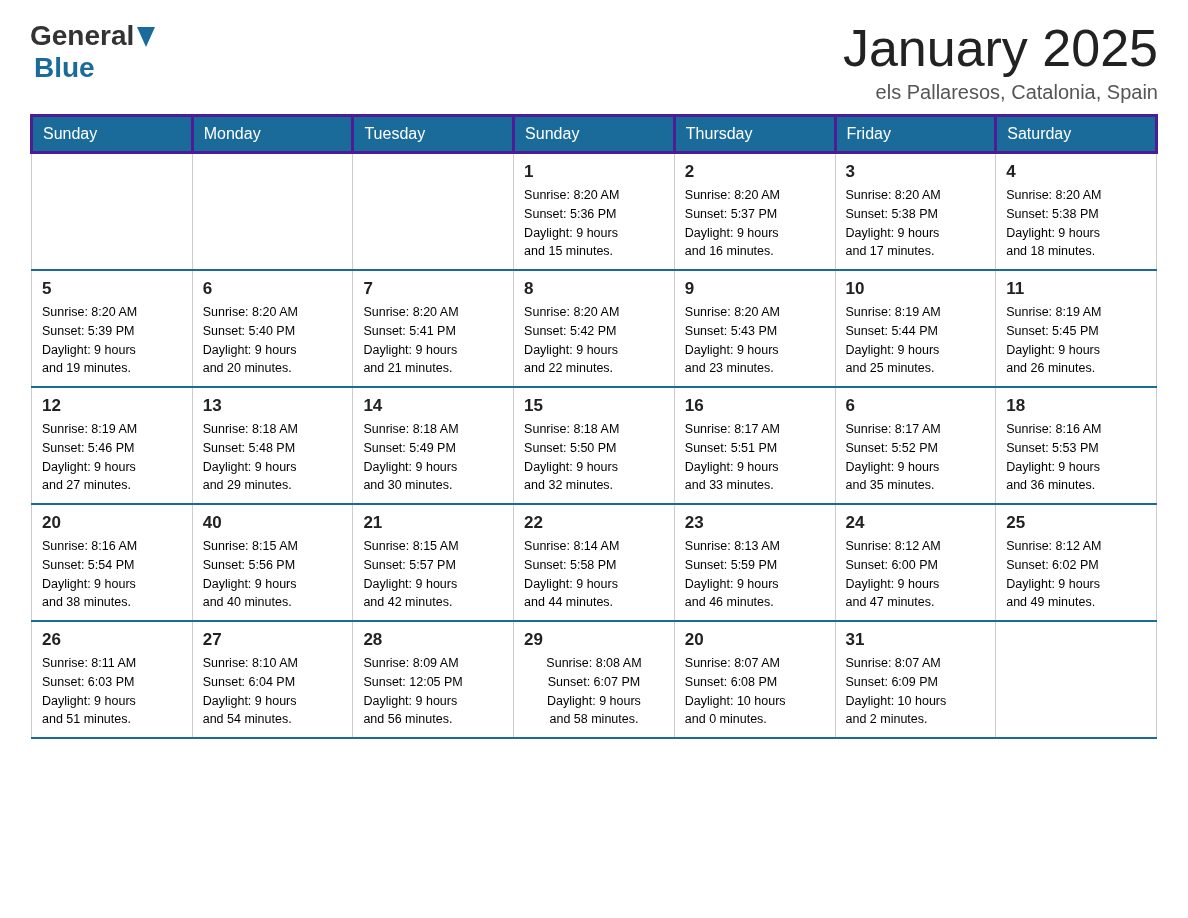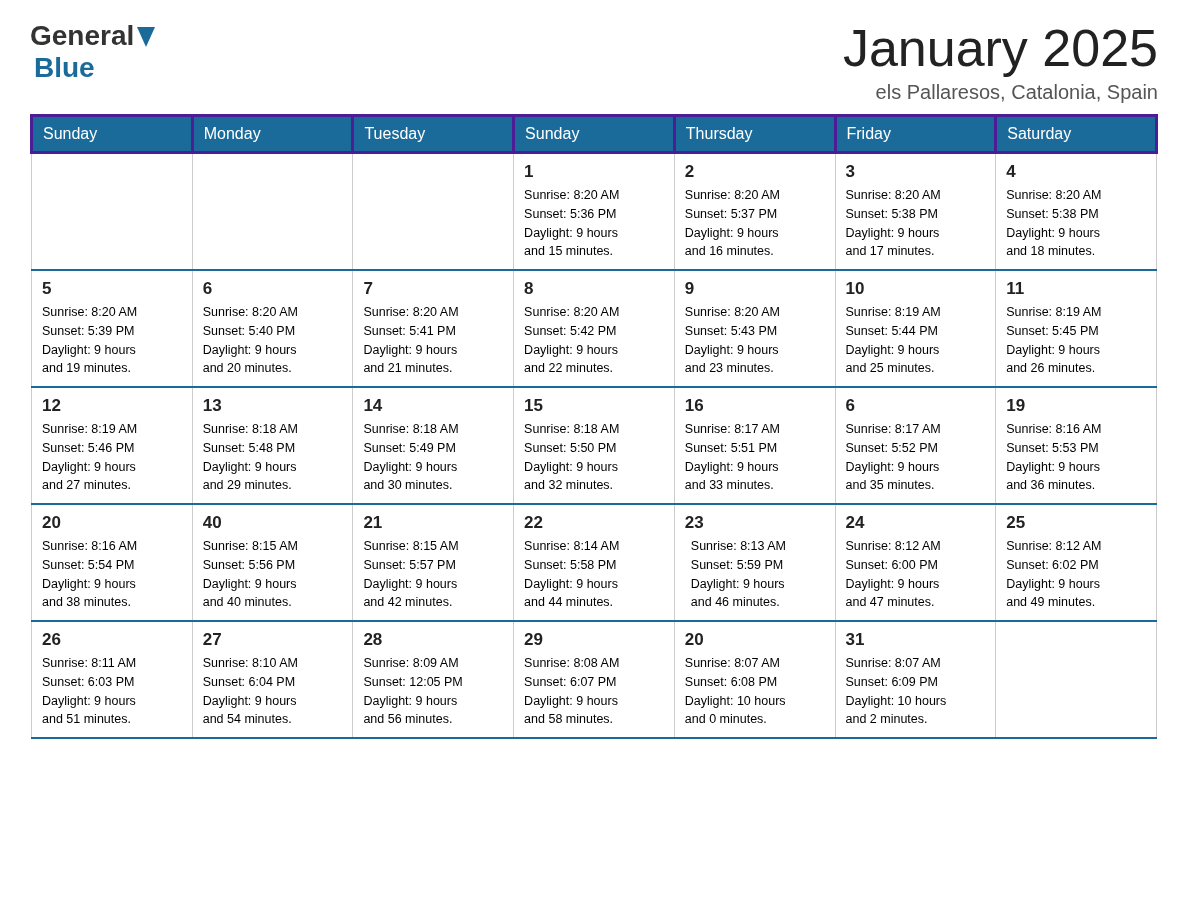--- a/index.html
+++ b/index.html
@@ -245,21 +245,21 @@
 and 33 minutes.</div>
         </td>
         <td>
           <span class="day-number">6</span>
           <div class="day-info" style="white-space: pre-line;">Sunrise: 8:17 AM
 Sunset: 5:52 PM
 Daylight: 9 hours
 and 35 minutes.</div>
         </td>
         <td>
-          <span class="day-number">19</span>
+          <span class="day-number">18</span>
           <div class="day-info" style="white-space: pre-line;">Sunrise: 8:16 AM
 Sunset: 5:53 PM
 Daylight: 9 hours
 and 36 minutes.</div>
         </td>
       </tr>
       <tr>
         <td>
           <span class="day-number">20</span>
           <div class="day-info" style="white-space: pre-line;">Sunrise: 8:16 AM
@@ -283,21 +283,21 @@
         </td>
         <td>
           <span class="day-number">22</span>
           <div class="day-info" style="white-space: pre-line;">Sunrise: 8:14 AM
 Sunset: 5:58 PM
 Daylight: 9 hours
 and 44 minutes.</div>
         </td>
         <td>
           <span class="day-number">23</span>
-          <div class="day-info" style="white-space: pre-line; margin-left: 6px;">Sunrise: 8:13 AM
+          <div class="day-info" style="white-space: pre-line;">Sunrise: 8:13 AM
 Sunset: 5:59 PM
 Daylight: 9 hours
 and 46 minutes.</div>
         </td>
         <td>
           <span class="day-number">24</span>
           <div class="day-info" style="white-space: pre-line;">Sunrise: 8:12 AM
 Sunset: 6:00 PM
 Daylight: 9 hours
 and 47 minutes.</div>
@@ -327,21 +327,21 @@
         </td>
         <td>
           <span class="day-number">28</span>
           <div class="day-info" style="white-space: pre-line;">Sunrise: 8:09 AM
 Sunset: 12:05 PM
 Daylight: 9 hours
 and 56 minutes.</div>
         </td>
         <td>
           <span class="day-number">29</span>
-          <div class="day-info" style="white-space: pre-line;">Sunrise: 8:08 AM
+          <div class="day-info" style="white-space: pre-line; text-align: center;">Sunrise: 8:08 AM
 Sunset: 6:07 PM
 Daylight: 9 hours
 and 58 minutes.</div>
         </td>
         <td>
           <span class="day-number">20</span>
           <div class="day-info" style="white-space: pre-line;">Sunrise: 8:07 AM
 Sunset: 6:08 PM
 Daylight: 10 hours
 and 0 minutes.</div>

